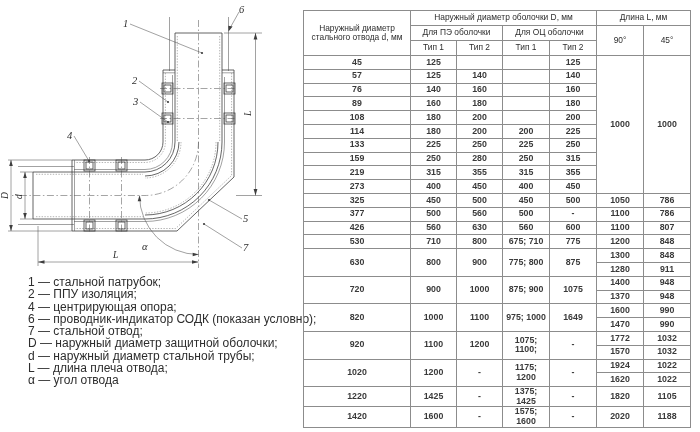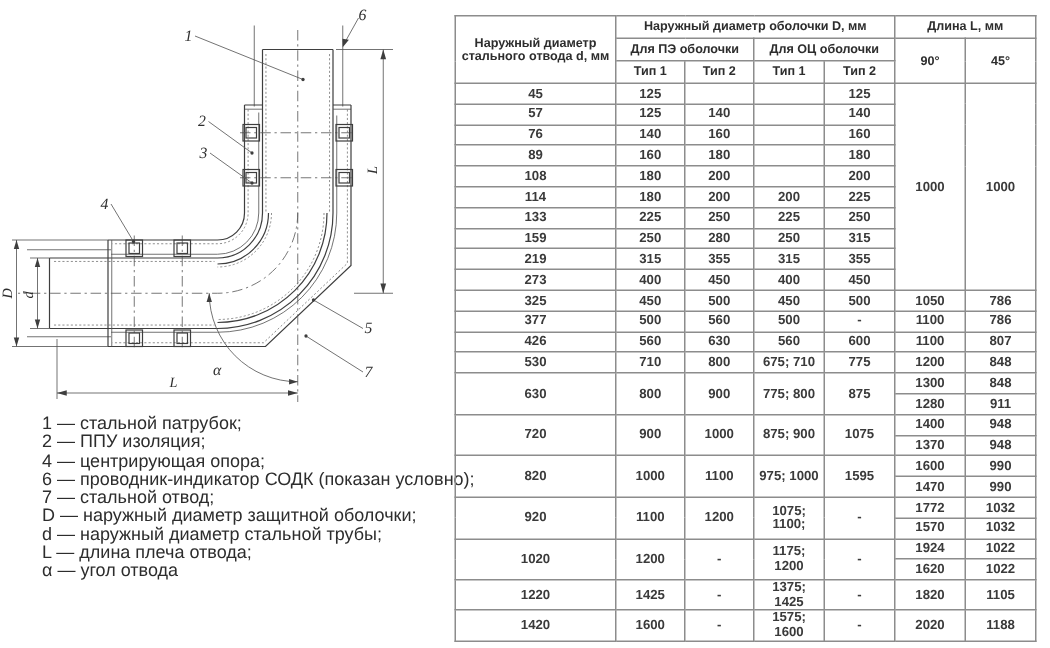--- a/index.html
+++ b/index.html
@@ -15,21 +15,21 @@
   #diagram .cl{stroke-width:.55;stroke:#5a5a5a;stroke-dasharray:7 2.5 1.5 2.5}
   #diagram .arr{fill:#3e3e3e;stroke:none}
   #diagram .dotend{fill:#3e3e3e;stroke:none}
   #diagram text{font-family:"Liberation Serif",serif;font-style:italic;font-size:10.5px;fill:#2e2e2e;stroke:none}
   #diagram text.dim{font-size:9.5px}
   
   #legend{position:absolute;left:28px;top:276px;font-size:12px;line-height:12.3px;color:#2d2d2d;white-space:nowrap}
   
   table{position:absolute;left:303px;top:10px;width:387px;border-collapse:collapse;table-layout:fixed;border:1.2px solid #4a4a4a}
   th,td{border:1px solid #8c8c8c;text-align:center;vertical-align:middle;padding:0 1px;overflow:hidden}
-  th{font-size:8.4px;font-weight:bold;line-height:1.12;color:#2d2d2d}
+  th{font-size:8.4px;font-weight:normal;line-height:1.12;color:#2d2d2d}
   td{font-size:8.8px;font-weight:bold;line-height:1.1;color:#3a3a3a;white-space:pre-line}
   thead tr{height:15px}
   tbody tr{height:13.8px}
 </style>
 </head>
 <body>
 
 <svg id="diagram" width="302" height="274" viewBox="0 0 302 274">
 
   <g>
@@ -336,21 +336,21 @@
       </tr>
     <tr>
         <td>1370</td>
         <td>948</td>
       </tr>
     <tr>
         <td rowspan="2">820</td>
         <td rowspan="2">1000</td>
         <td rowspan="2">1100</td>
         <td rowspan="2">975; 1000</td>
-        <td rowspan="2">1595</td>
+        <td rowspan="2">1649</td>
         <td>1600</td>
         <td>990</td>
       </tr>
     <tr>
         <td>1470</td>
         <td>990</td>
       </tr>
     <tr>
         <td rowspan="2">920</td>
         <td rowspan="2">1100</td>

